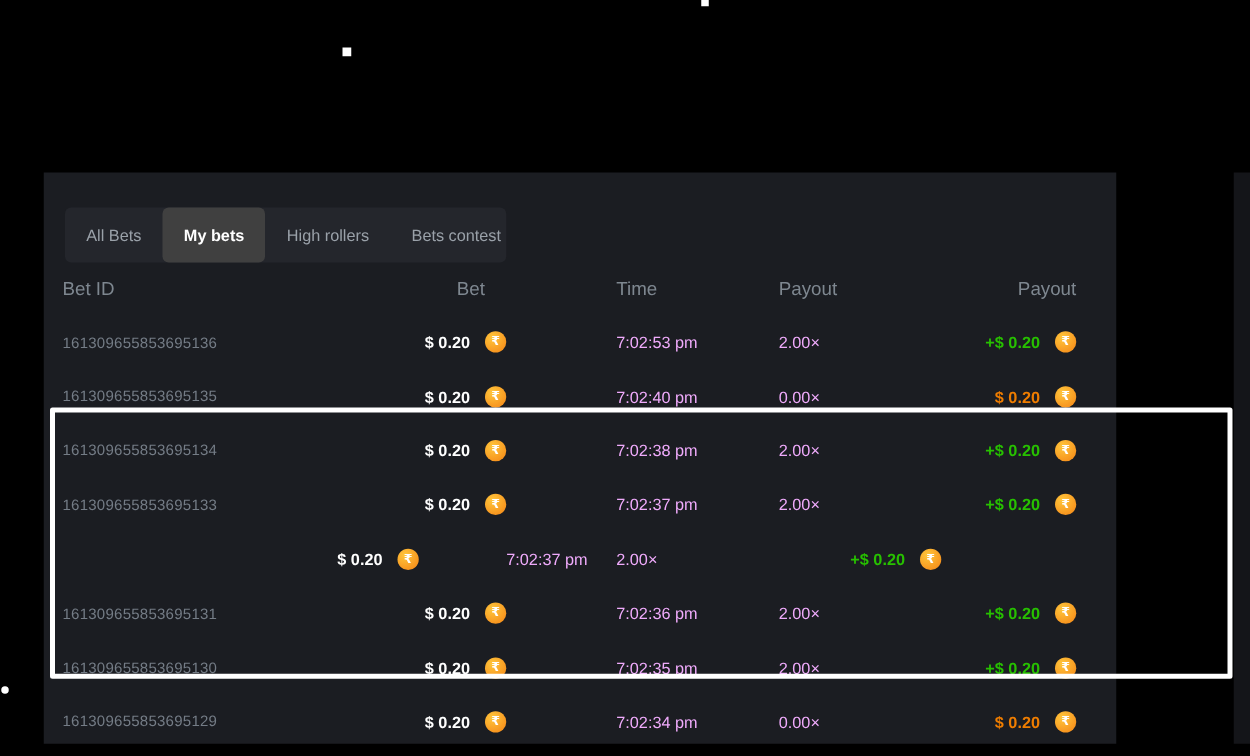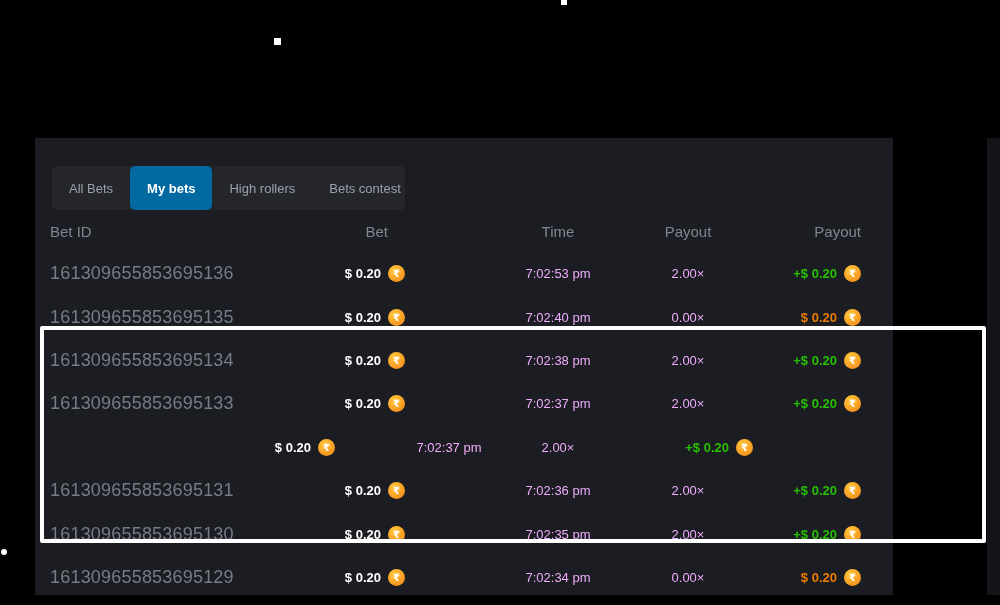--- a/index.html
+++ b/index.html
@@ -14,36 +14,36 @@
   .panel { position:absolute; left:35px; top:138px; width:858px; height:457px;
            background:#1b1d22; padding-top:28px; }
   .right-strip { position:absolute; left:952px; top:0; width:13px; height:100%;
                  background:#141519; }
 
   
   .tabbar { margin-left:17px; width:353px; height:44px; background:#24262c;
             border-radius:5px; display:flex; align-items:stretch; }
   .tab { display:flex; align-items:center; padding:0 17px; font-size:13px;
          color:#9aa1a9; cursor:pointer; border-radius:5px; white-space:nowrap; }
-  .tab.active { background:#0369a1; color:#ffffff; font-weight:700; }
+  .tab.active { background:#404040; color:#ffffff; font-weight:700; }
 
   
   .tr { display:grid; grid-template-columns:285px 70px 88px 130px 130px 1fr;
         align-items:center; padding:0 32px 0 15px; }
   .thead { height:42px; font-size:15px; color:#7e8790; }
   .c-left  { text-align:left; }
   .c-right { text-align:right; }
-  .c-center{ text-align:center; }
+  .c-center{ text-align:left; }
   .thead .h-bet { padding-right:17px; }
 
   .rows { position:relative; }
   .row { height:43.4px; font-size:13px; }
-  .cell-id { color:#747c86; font-size:18px; letter-spacing:.2px; }
+  .cell-id { color:#747c86; font-size:12px; letter-spacing:.2px; }
   .cell-time, .cell-payout { color:#f0abfc; }
-  .amount { display:inline-flex; align-items:center; gap:7px; }
+  .amount { display:inline-flex; align-items:center; gap:12px; }
   .amount b { color:#ffffff; font-weight:700; }
   .coin { display:inline-flex; width:17px; height:17px; border-radius:50%;
           background:radial-gradient(circle at 35% 30%, #ffc63c, #f7941e 75%);
           color:#ffffff; font-size:10px; font-weight:700;
           align-items:center; justify-content:center; flex:0 0 17px; }
   .profit-text { font-weight:700; }
   .profit-text.win  { color:#27c000; }
   .profit-text.loss { color:#ef7d00; }
 
   .highlight-rect { position:absolute; left:5px; top:188px; width:946px; height:217px;

